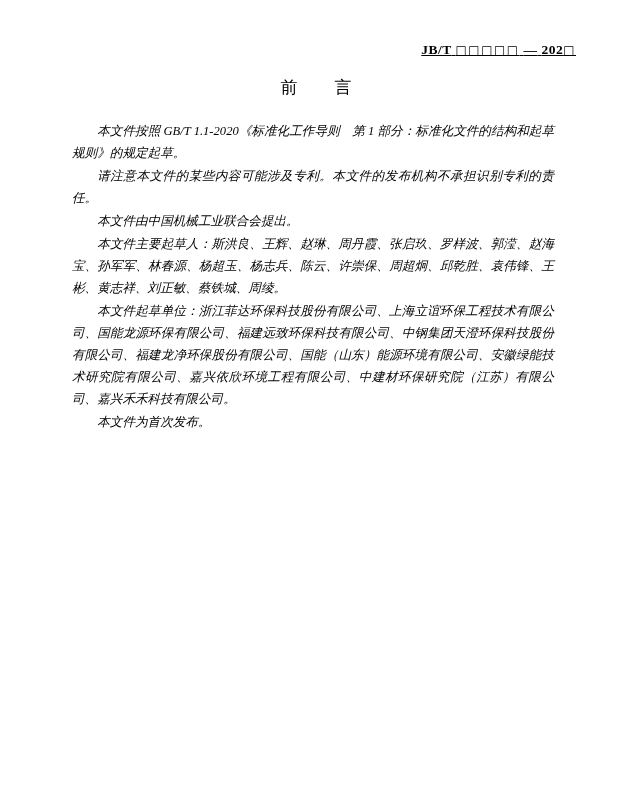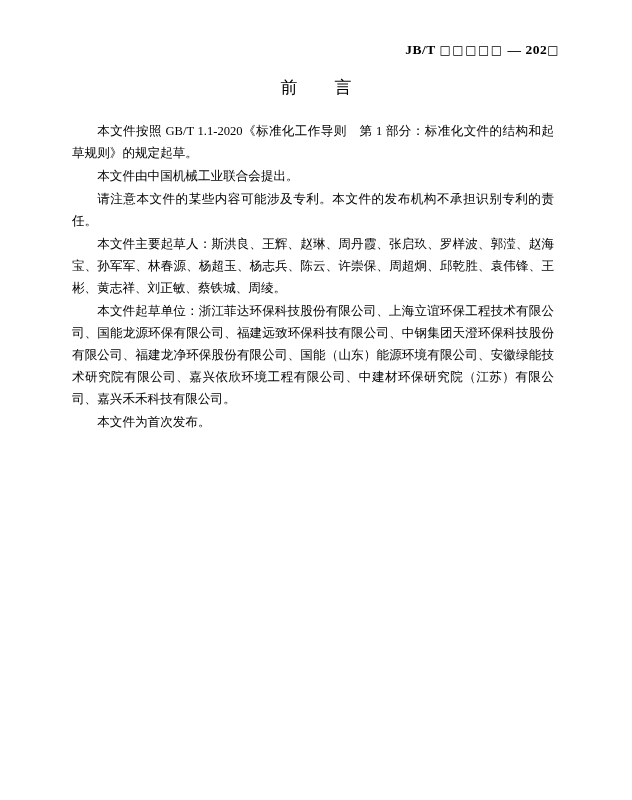--- a/index.html
+++ b/index.html
@@ -17,26 +17,27 @@
   .page {
     position: relative;
     width: 632px;
     height: 800px;
     box-sizing: border-box;
     padding: 0 72px;
   }
   .header-line {
     position: absolute;
     top: 42px;
-    right: 72px;
+    right: 56px;
     font-family: "Liberation Serif", serif;
     font-size: 13.5px;
     font-weight: bold;
     letter-spacing: 0.5px;
     white-space: nowrap;
+    text-decoration: underline;
   }
   .header-line .boxes {
     font-family: "DejaVu Sans", sans-serif;
     font-weight: normal;
     font-size: 12px;
     letter-spacing: 1.5px;
   }
   .doc-title {
     position: absolute;
     top: 76px;
@@ -54,38 +55,39 @@
     left: 72px;
     width: 490px;
   }
   p.para {
     margin: 0 8px 1px 0;
     font-size: 12.6px;
     line-height: 22px;
     text-align: justify;
     text-justify: inter-ideograph;
     text-indent: 2em;
+    font-style: italic;
   }
 </style>
 </head>
 <body>
 
 <div class="page">
 
   <div class="header-line">
     <span>JB/T</span>
     <span class="boxes">□□□□□</span>
     <span>—</span>
     <span>202</span><span class="boxes">□</span>
   </div>
 
   <div class="doc-title">前　言</div>
 
   <div class="body-text">
     <p class="para">本文件按照 GB/T 1.1-2020《标准化工作导则　第 1 部分：标准化文件的结构和起草规则》的规定起草。</p>
+    <p class="para">请注意本文件的某些内容可能涉及专利。本文件的发布机构不承担识别专利的责任。</p>
     <p class="para">本文件由中国机械工业联合会提出。</p>
-    <p class="para">请注意本文件的某些内容可能涉及专利。本文件的发布机构不承担识别专利的责任。</p>
     <p class="para">本文件主要起草人：斯洪良、王辉、赵琳、周丹霞、张启玖、罗样波、郭滢、赵海宝、孙军军、林春源、杨超玉、杨志兵、陈云、许崇保、周超炯、邱乾胜、袁伟锋、王彬、黄志祥、刘正敏、蔡铁城、周绫。</p>
     <p class="para">本文件起草单位：浙江菲达环保科技股份有限公司、上海立谊环保工程技术有限公司、国能龙源环保有限公司、福建远致环保科技有限公司、中钢集团天澄环保科技股份有限公司、福建龙净环保股份有限公司、国能（山东）能源环境有限公司、安徽绿能技术研究院有限公司、嘉兴依欣环境工程有限公司、中建材环保研究院（江苏）有限公司、嘉兴禾禾科技有限公司。</p>
     <p class="para">本文件为首次发布。</p>
   </div>
 
 </div>
 
 </body></html>

